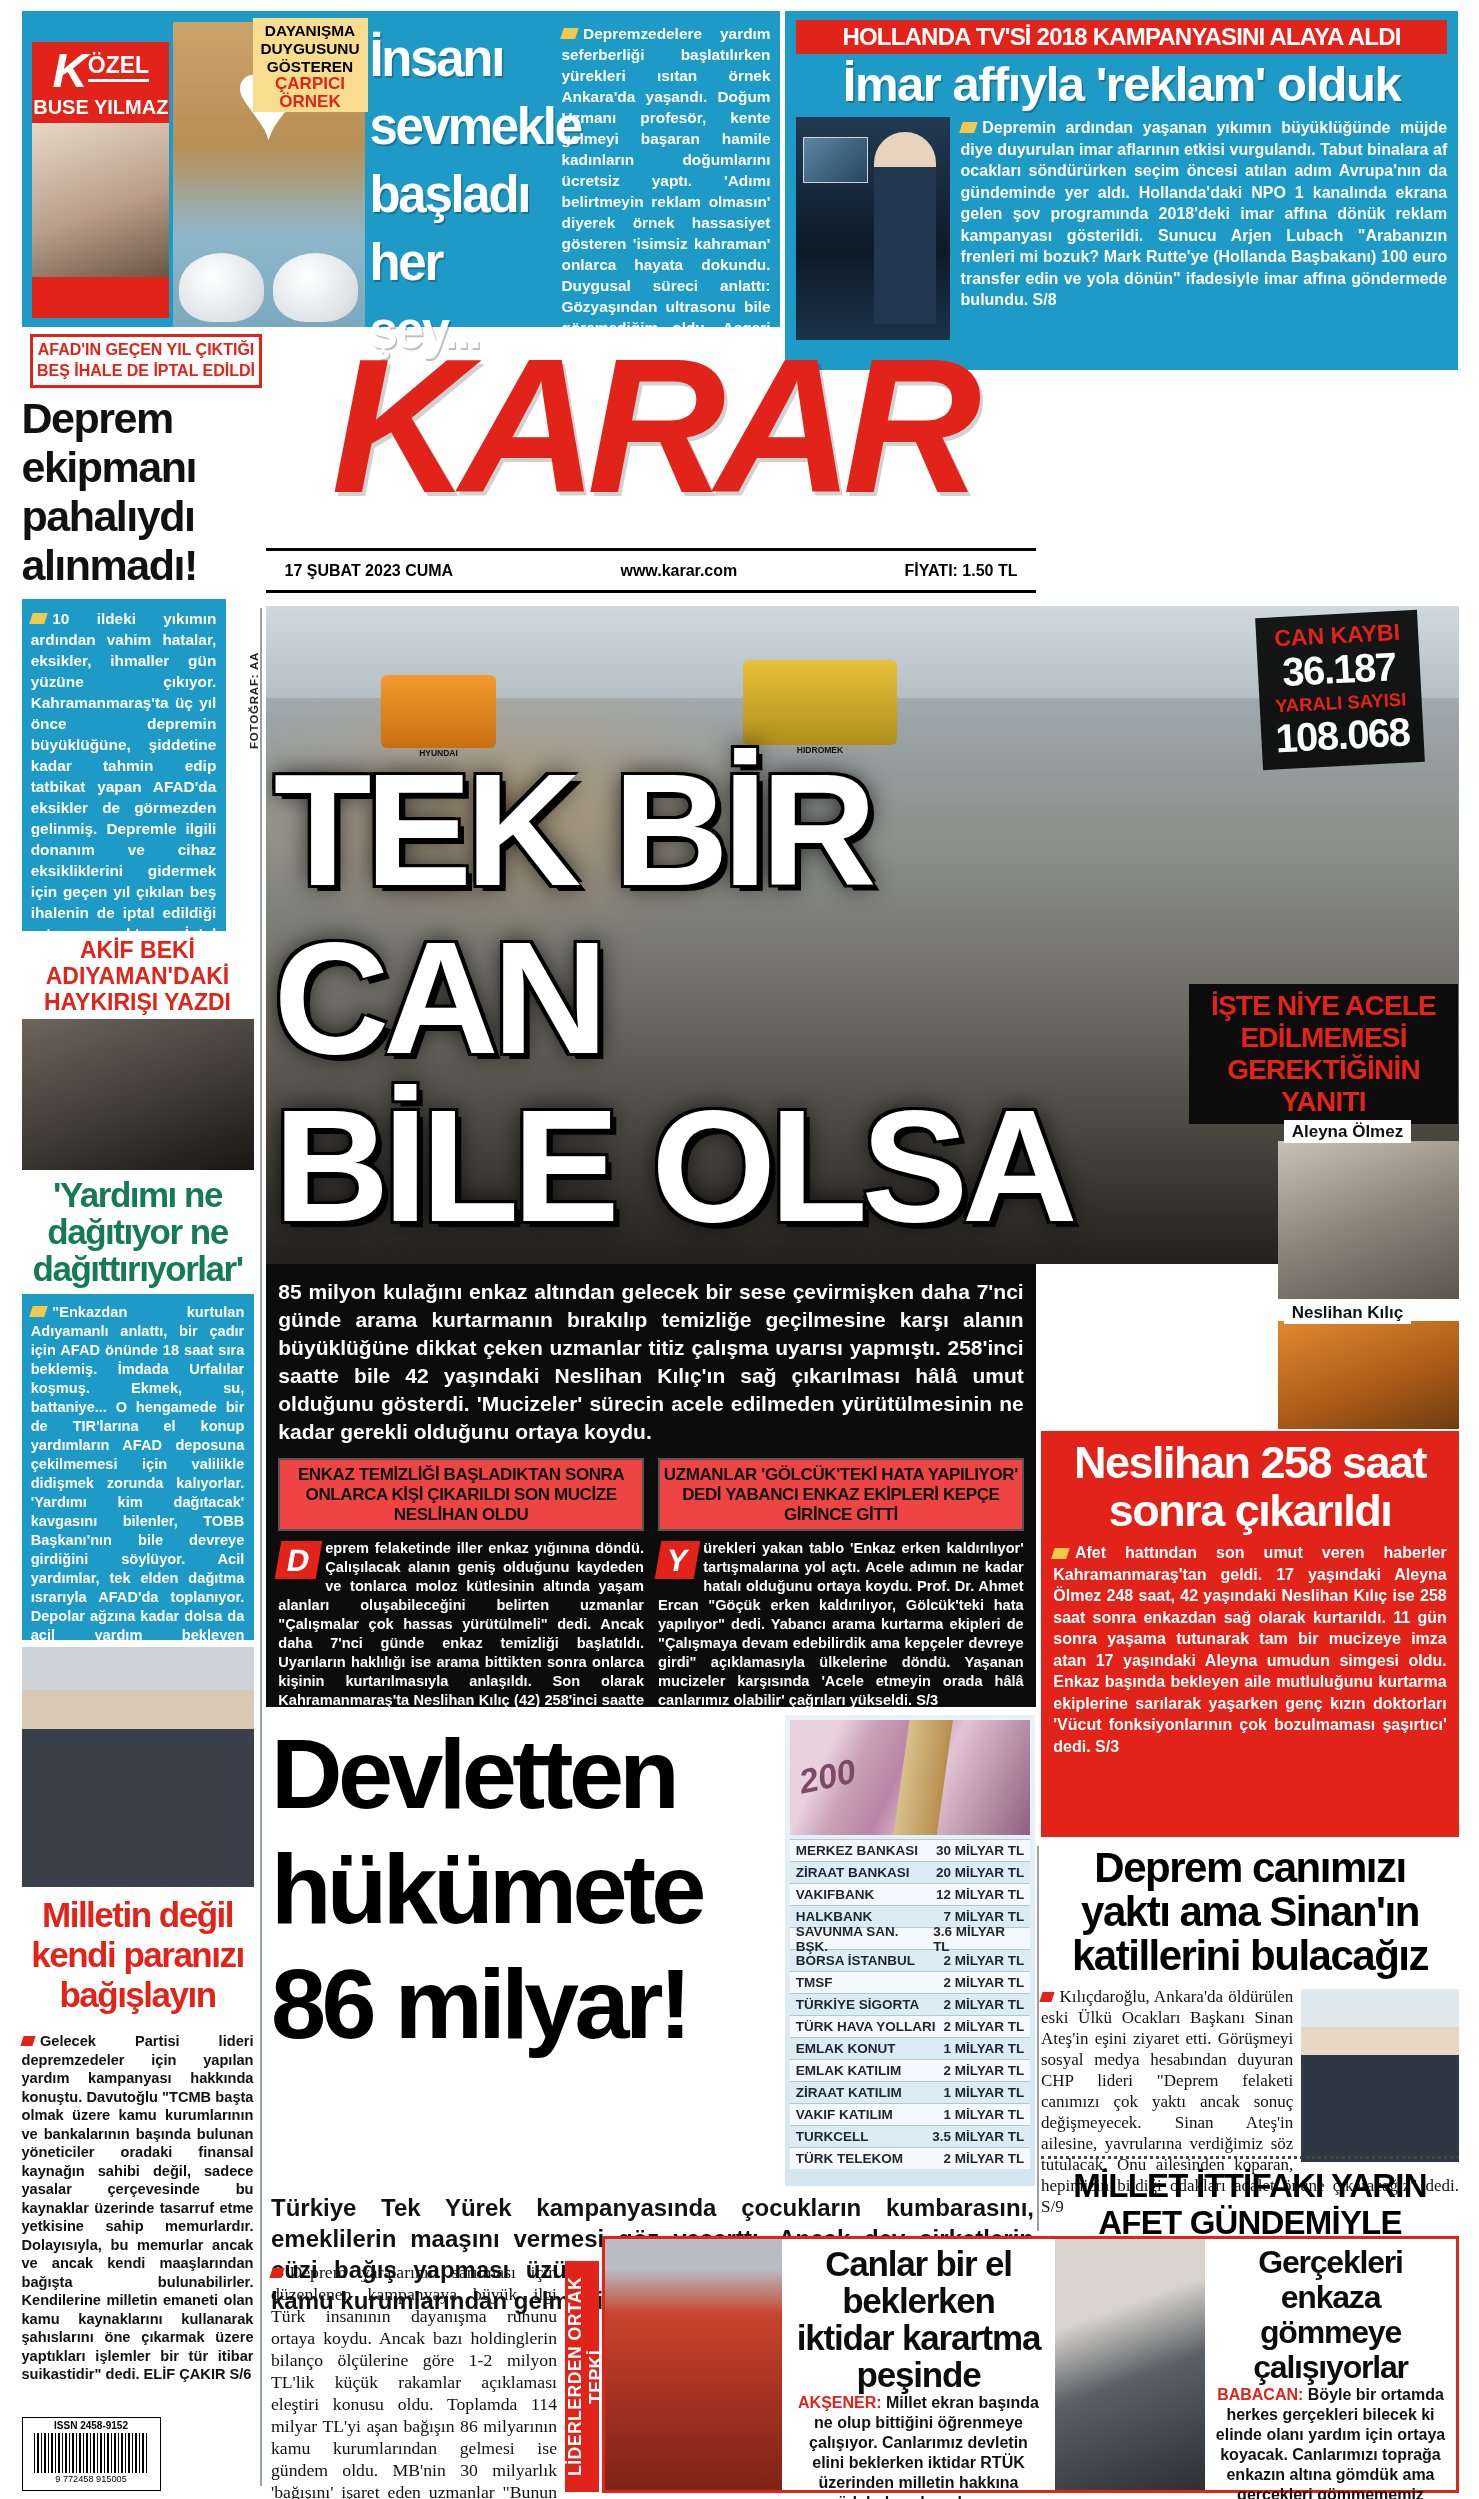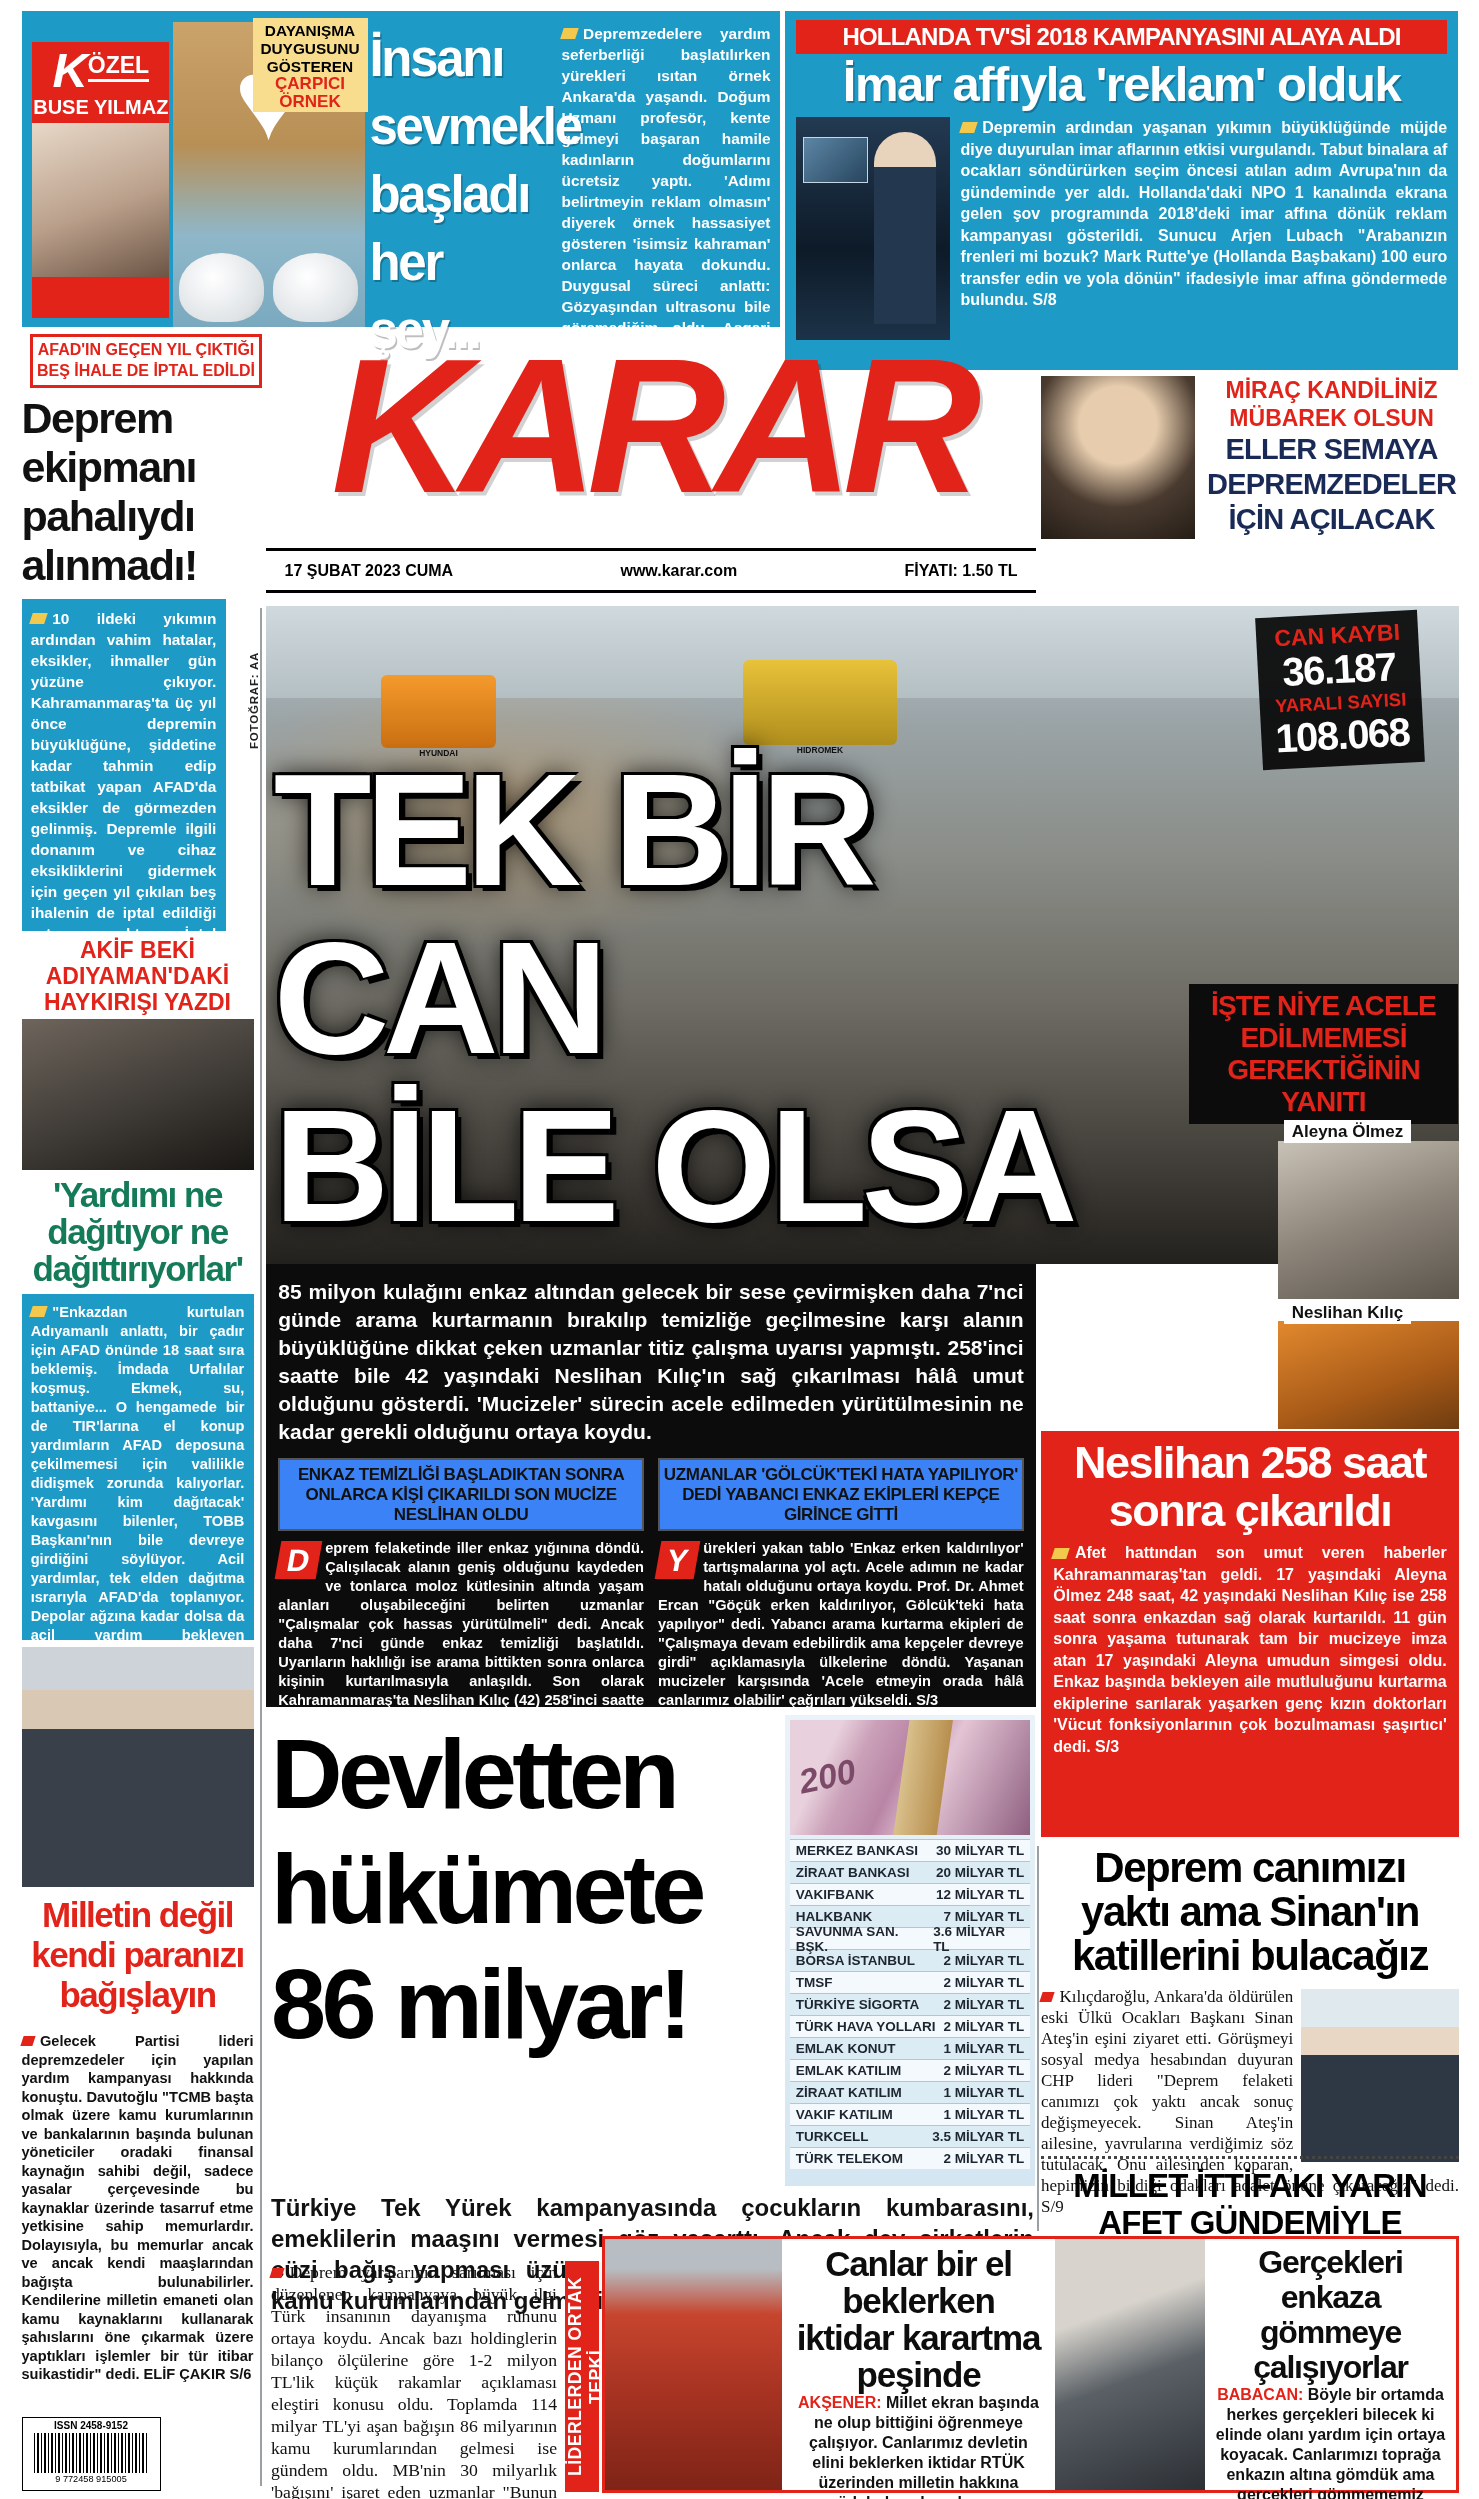--- a/index.html
+++ b/index.html
@@ -75,21 +75,21 @@
   #iste-niye { left:1189px; top:984px; width:269px; background:#0c0c0c; color:#e2231a; font-weight:900; font-size:28px; line-height:32px; text-align:center; padding:6.2px 3.1px; letter-spacing:-0.8px; }
   .cap-badge { position:absolute; background:#fff; color:#111; font-weight:900; font-size:17px; padding:1.5px 7.7px; z-index:5; }
   #aleyna-photo { left:1278px; top:1141px; width:181px; height:158px; background:linear-gradient(160deg,#c9c2b6,#8d857a 50%,#5b554c); }
   #neslihan-photo { left:1278px; top:1321px; width:181px; height:108px; background:linear-gradient(160deg,#e2892f,#a85a17 60%,#6e3c10); }
 
   
   #black-zone { left:266px; top:1264px; width:770px; height:443px; background:#0c0c0c; color:#fff; }
   #lead { padding:14px 12.3px 7.7px; font-weight:700; font-size:21px; line-height:28px; }
   #subcols { display:flex; gap:14px; padding:4.6px 12.3px; }
   .subcol { flex:1; }
-  .subcol .kick { background:#3b82f6; color:#111; border:2.3px solid #555; font-weight:900; font-size:17px; line-height:20px; text-align:center; padding:4.6px 3.1px; margin-bottom:7.7px; letter-spacing:-0.4px; }
+  .subcol .kick { background:#ef4444; color:#111; border:2.3px solid #555; font-weight:900; font-size:17px; line-height:20px; text-align:center; padding:4.6px 3.1px; margin-bottom:7.7px; letter-spacing:-0.4px; }
   .subcol .bodytext { font-weight:700; font-size:14.6px; line-height:19px; }
   .dropcap { float:left; background:#e2231a; color:#fff; font-weight:900; font-size:31px; line-height:35px; padding:1.5px 9.2px; margin:2.3px 6.2px 0 0; transform:skewX(-10deg); }
 
   
   #neslihan-box { left:1041px; top:1431px; width:418px; height:406px; background:#e2231a; color:#fff; padding:7.7px 12.3px; }
   #neslihan-box h2 { font-weight:900; font-size:45px; line-height:48px; text-align:center; letter-spacing:-1.5px; white-space:pre-line; margin-bottom:7.7px; }
   #neslihan-box .bodytext { font-weight:700; font-size:16px; line-height:21.5px; }
 
   
   #devletten-h { left:271px; top:1716px; width:508px; color:#000; font-weight:900; font-size:99px; line-height:115px; letter-spacing:-4.6px; white-space:pre-line; }
@@ -184,27 +184,20 @@
   </div>
 
   <div id="afad-box" class="abs">AFAD'IN GEÇEN YIL ÇIKTIĞI BEŞ İHALE DE İPTAL EDİLDİ</div>
   <div id="left-h1" class="abs">Deprem ekipmanı pahalıydı alınmadı!</div>
   <div id="karar-logo" class="abs">KARAR</div>
   <div id="date-bar" class="abs">
     <span>17 ŞUBAT 2023 CUMA</span>
     <span>www.karar.com</span>
     <span>FİYATI: 1.50 TL</span>
   </div>
-  <div id="mirac" class="abs">
-    <div id="hands-photo"></div>
-    <div class="txt">
-      <div class="l1">MİRAÇ KANDİLİNİZ MÜBAREK OLSUN</div>
-      <div class="l2">ELLER SEMAYA DEPREMZEDELER İÇİN AÇILACAK</div>
-    </div>
-  </div>
 
   <div id="photo-credit" class="abs">FOTOĞRAF: AA</div>
   <div id="main-photo" class="abs">
     <div class="sky"></div>
     <div id="exc1" class="excavator" style="left:115px; top:69px;">
       <div class="cab"></div><span>HYUNDAI</span>
     </div>
     <div id="exc2" class="excavator" style="left:477px; top:54px;">
       <div class="cab"></div><span>HIDROMEK</span>
     </div>

